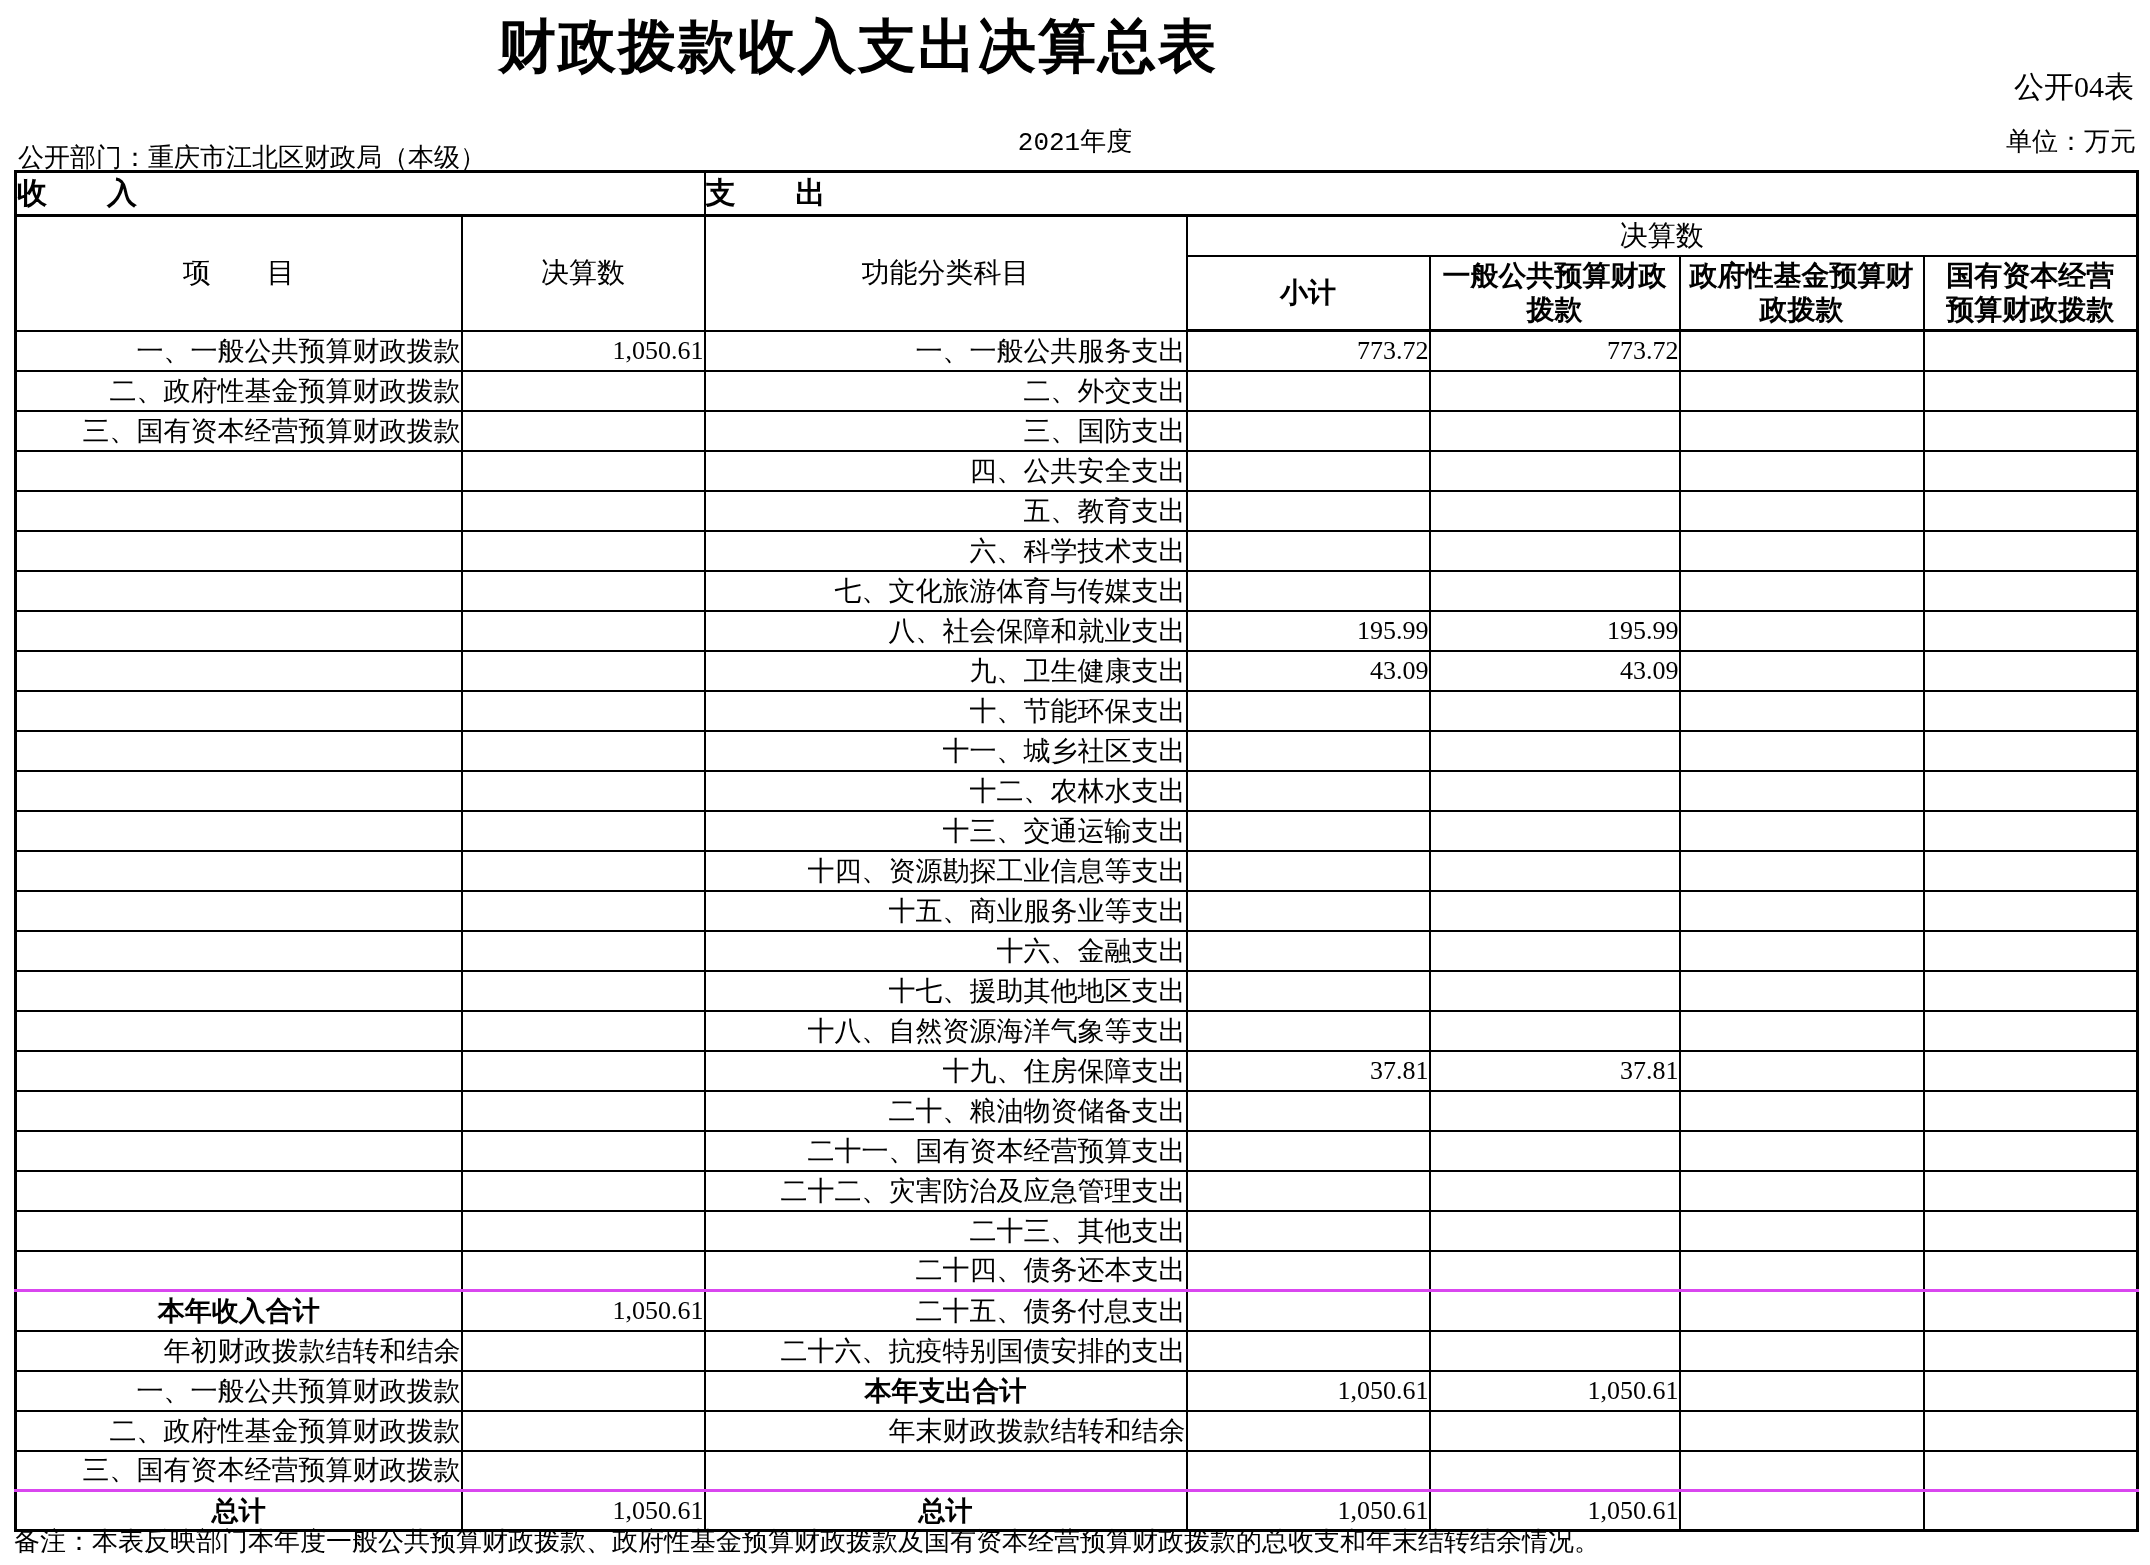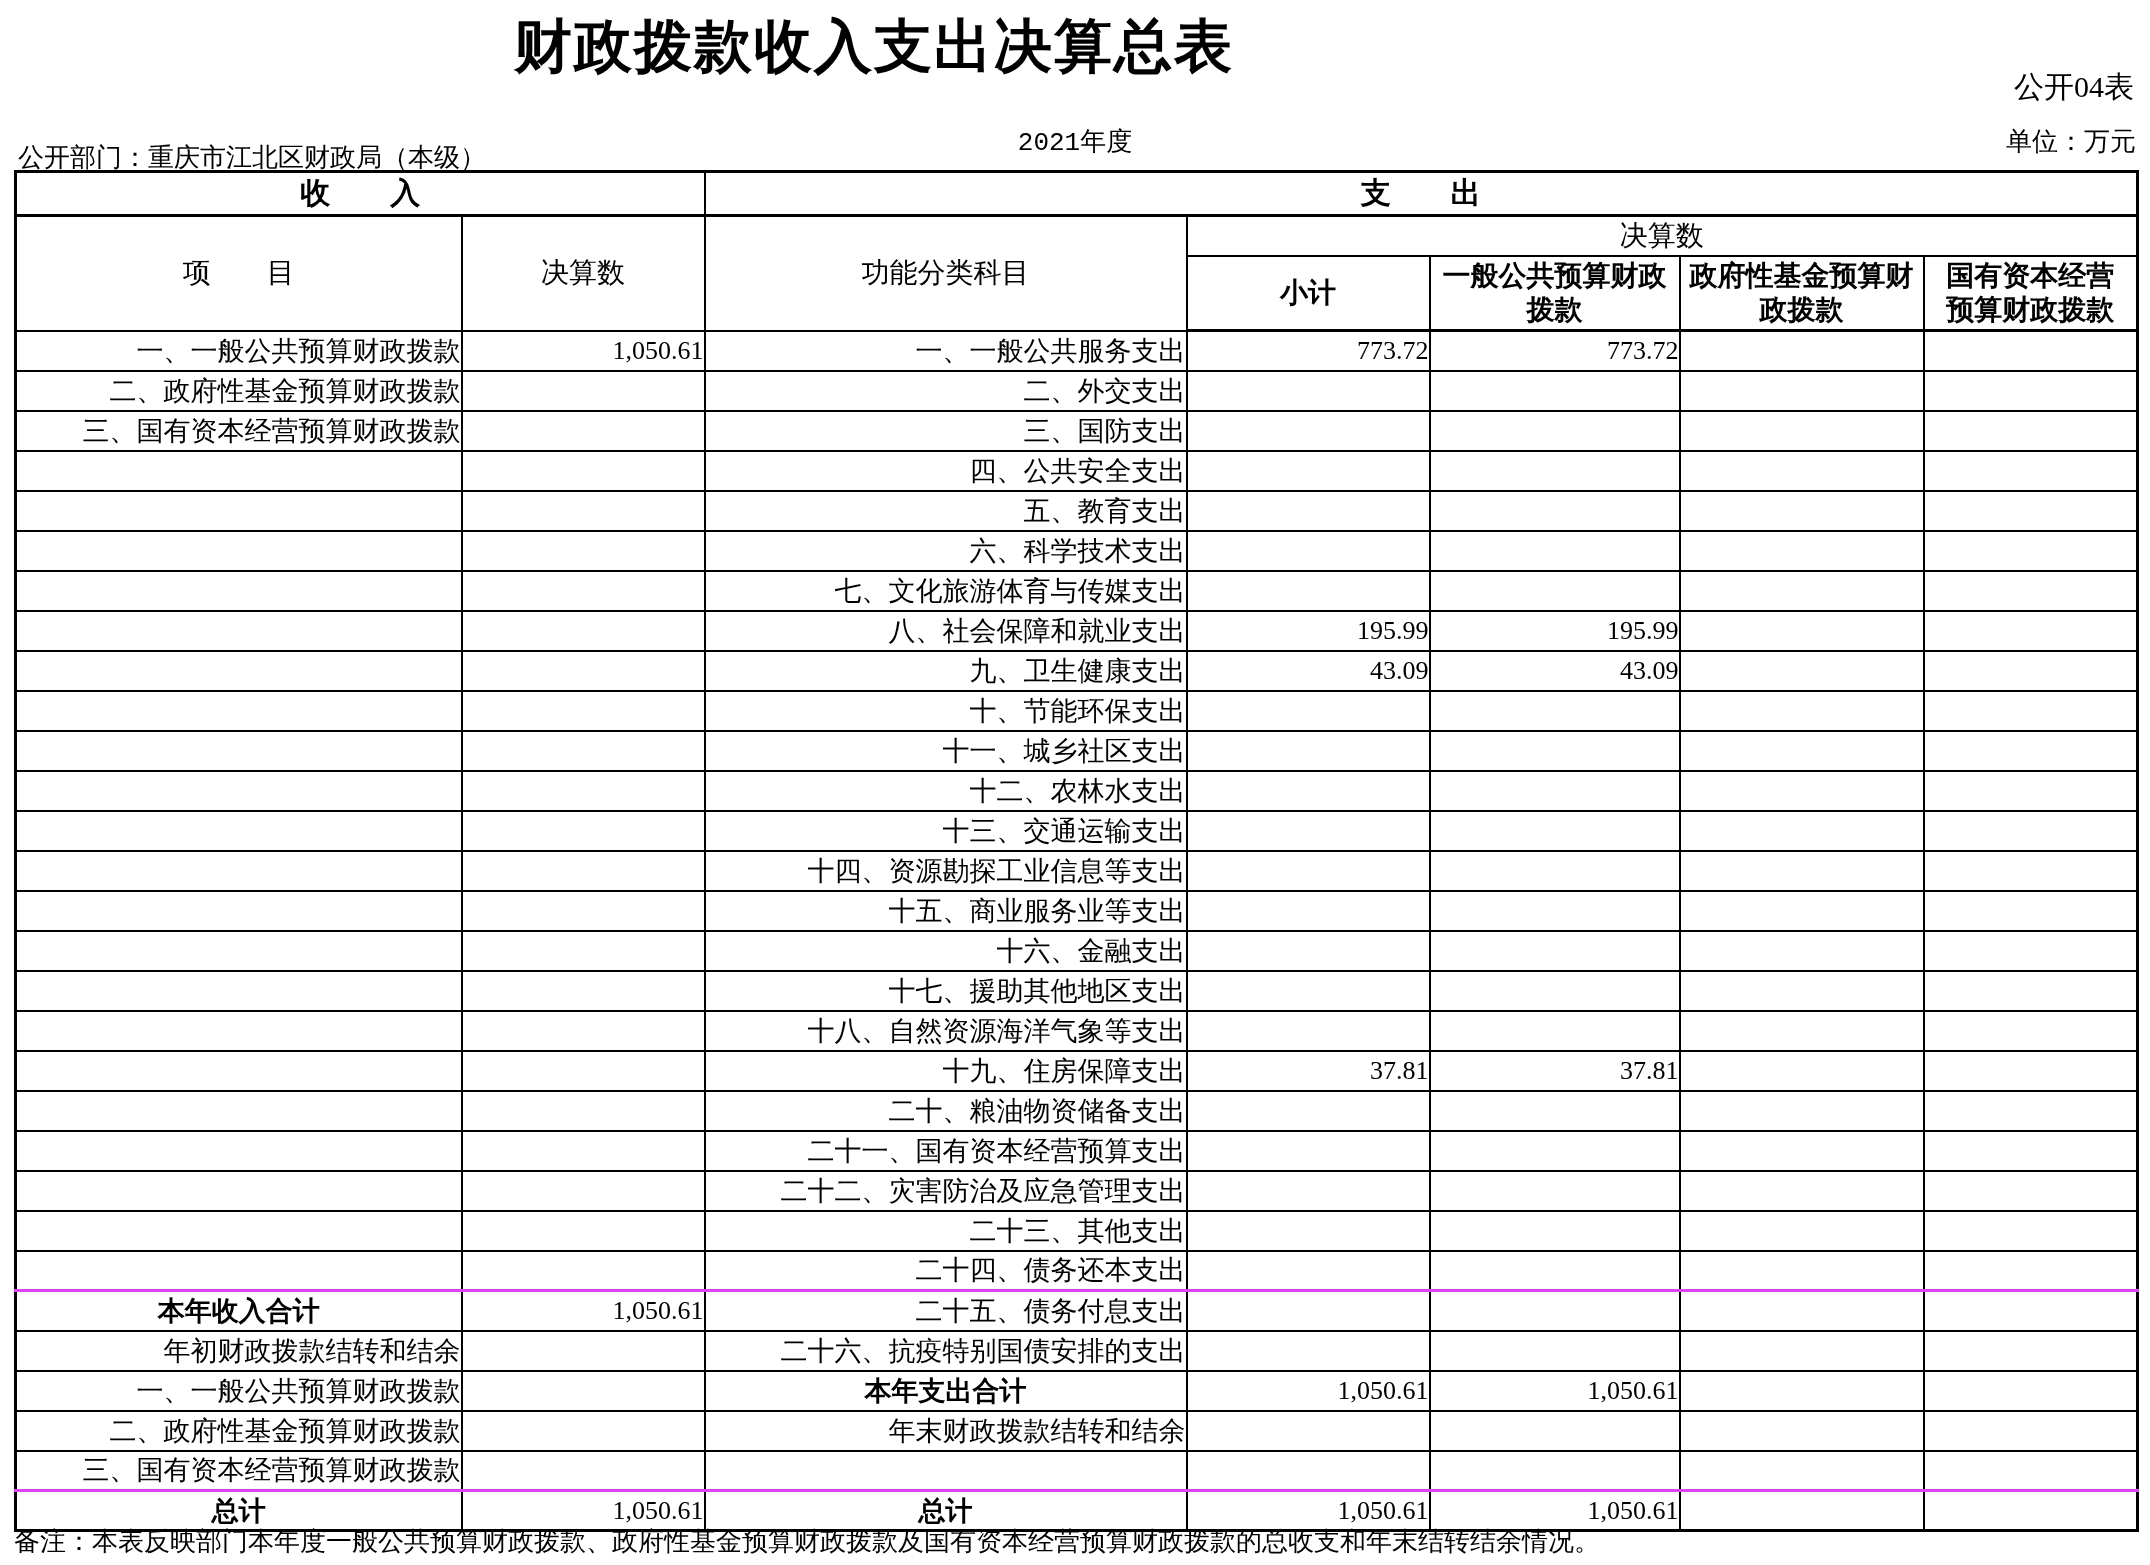--- a/index.html
+++ b/index.html
@@ -3,41 +3,41 @@
 <meta charset="utf-8">
 <style>
   html,body{margin:0;padding:0;}
   body{
     width:2150px;height:1565px;background:#ffffff;color:#000;
     font-family:"Liberation Serif","DejaVu Serif",serif;
     position:relative;overflow:hidden;
   }
   .title{
     position:absolute;top:8px;left:0;width:1716px;
-    text-align:center;font-size:58px;font-weight:bold;letter-spacing:2px;padding-left:16px;
+    text-align:center;font-size:58px;font-weight:bold;letter-spacing:2px;
   }
   .code{
     position:absolute;top:67px;right:16px;font-size:30px;
   }
   .meta{
     position:absolute;top:124px;left:14px;width:2122px;height:36px;font-size:26px;
   }
   .meta .dept{position:absolute;left:4px;top:0;margin-top:16px;}
   .meta .year{position:absolute;left:0;width:100%;text-align:center;top:0;font-family:Liberation Mono, monospace;}
   .meta .unit{position:absolute;right:0;top:0;}
   table.main{
     position:absolute;left:14px;top:170px;width:2122px;
     border-collapse:collapse;table-layout:fixed;
     border:3px solid #000;
   }
   table.main th,table.main td{
     border:2px solid #000;overflow:hidden;white-space:nowrap;
     padding:0;vertical-align:middle;
   }
-  tr.h1 th{height:36px;font-size:30px;font-weight:bold;text-align:center;border-bottom:3px solid #000;}
+  tr.h1 th{height:36px;font-size:30px;font-weight:bold;text-align:left;border-bottom:3px solid #000;}
   tr.h2 th{height:38px;font-size:28px;font-weight:normal;text-align:center;}
   tr.h3 th{height:72px;font-size:28px;font-weight:bold;text-align:center;
            white-space:normal;line-height:34px;padding:0 8px;border-bottom:3px solid #000;}
   th.span2{border-bottom:3px solid #000;}
   tbody tr{height:40px;}
   tbody tr.thick-top td{border-top:3px solid #d946ef;margin-top:36px;}
   td.lab{font-size:27px;text-align:right;padding-left:8px;}
   td.num{font-size:26px;text-align:right;padding-right:14px;}
   td.tot{text-align:center;font-weight:bold;padding-left:0;}
   .note{

